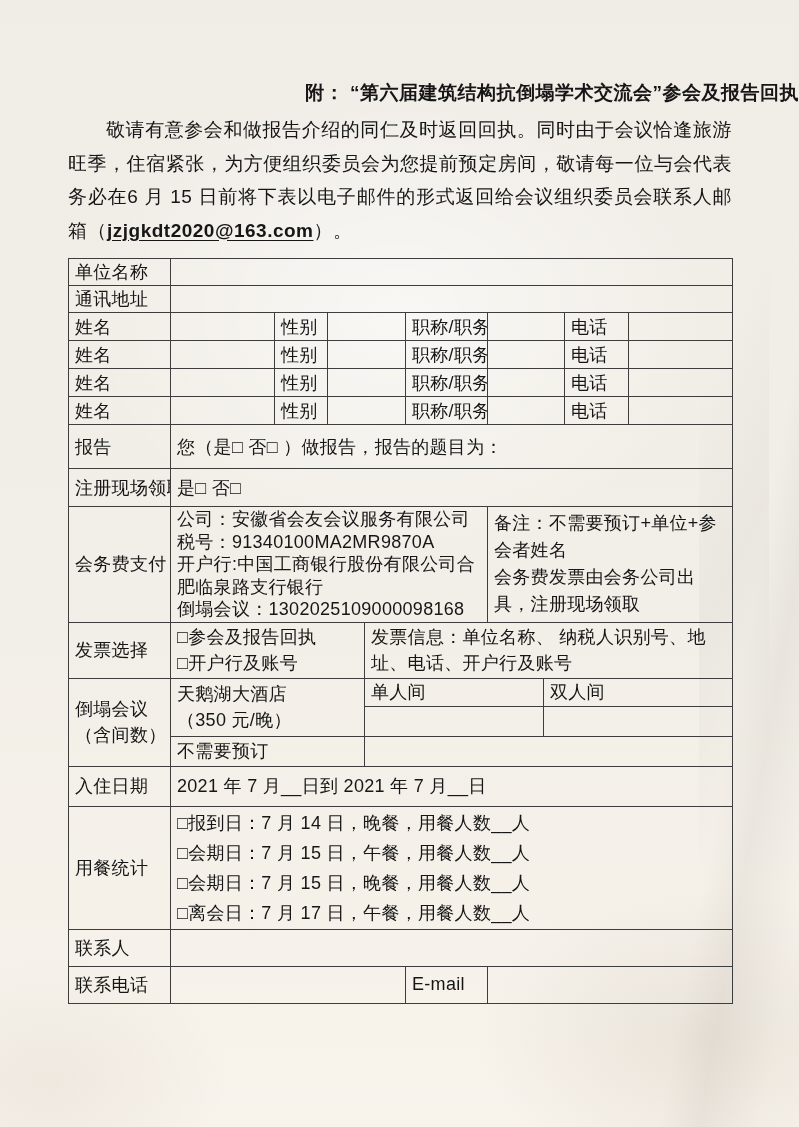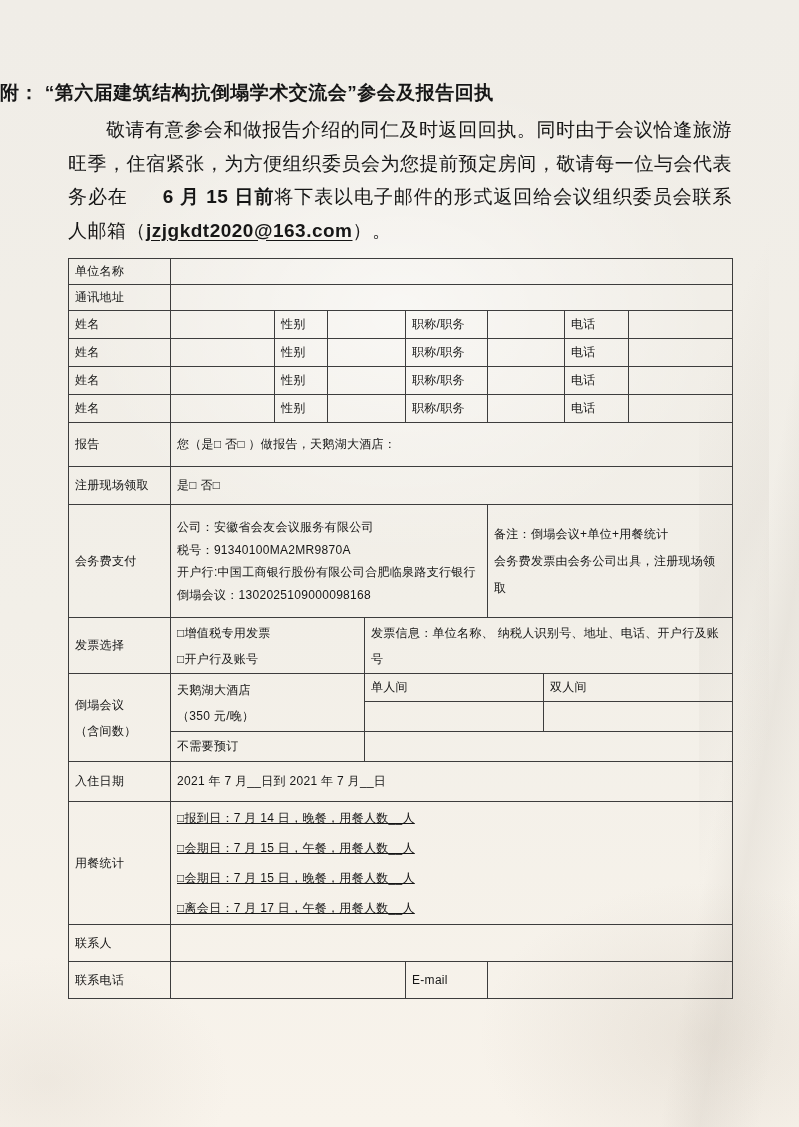--- a/index.html
+++ b/index.html
@@ -15,48 +15,48 @@
       radial-gradient(ellipse 420px 320px at 50% 28%, rgba(255,255,255,0.55), rgba(0,0,0,0) 75%),
       linear-gradient(180deg, #f0ede7 0%, #f2efe8 55%, #f8f3eb 100%);
   }
   .texture-band {
     position:absolute; top:0; right:30px; width:70px; height:100%;
     background:linear-gradient(115deg, rgba(0,0,0,0) 30%, rgba(196,189,180,0.16) 50%, rgba(0,0,0,0) 70%);
     pointer-events:none;
   }
   .title {
     position:absolute; top:80px; left:0; width:100%;
-    text-align:left; font-size:19px; font-weight:bold; letter-spacing:0.5px;
+    text-align:right; font-size:19px; font-weight:bold; letter-spacing:0.5px;
   }
   .intro {
     position:absolute; top:113px; left:68px; width:664px;
     font-size:19px; line-height:33.5px; letter-spacing:0.5px;
     text-align:justify; text-indent:2em;
   }
-  .intro .bold { font-weight:bold;margin-left:35px; }
+  .intro .bold { font-weight:normal; }
   .intro .email { text-decoration:underline; text-underline-offset:3px;font-weight:bold; }
   table.form {
     position:absolute; top:258px; left:68px; width:664px;
     border-collapse:collapse; table-layout:fixed;
-    font-size:12px; letter-spacing:0.3px;
+    font-size:18px; letter-spacing:0.3px;
   }
   table.form td {
     border:1.5px solid #3d3d3d; vertical-align:middle;
     padding:1px 6px; overflow:hidden;
   }
   td.lbl { padding-left:8px; white-space:nowrap; }
   td.ctr, .ctr { text-align:left; }
   .h26{height:26px}.h28{height:28px}.h30{height:30px}.h37{height:37px}
   .h38{height:38px}.h40{height:40px}.h44{height:44px}.h56{height:56px}
   .h113{height:113px}.h121{height:121px}
   .pay-lines   { line-height:22.5px; }
   .remark-lines{ line-height:27px; padding-right:6px; }
   .opt-lines   { line-height:26px; }
   .info-cell   { line-height:26px; }
-  .meal-lines  { line-height:30px;text-decoration:underline; }
+  .meal-lines  { line-height:30px; }
   .two-line    { line-height:26px; }
 </style>
 </head>
 <body>
 
 <div class="texture-band"></div>
 
 <div class="title">附： “第六届建筑结构抗倒塌学术交流会”参会及报告回执</div>
 
 <p class="intro"><span>敬请有意参会和做报告介绍的同仁及时返回回执。同时由于会议恰逢旅游旺季，住宿紧张，为方便组织委员会为您提前预定房间，敬请每一位与会代表务必在</span><span class="bold">6 月 15 日前</span><span>将下表以电子邮件的形式返回给会议组织委员会联系人邮箱（</span><span class="email">jzjgkdt2020@163.com</span><span>）。</span></p>
@@ -125,51 +125,51 @@
     <td class="lbl">性别</td>
     <td colspan="2"></td>
     <td class="lbl">职称/职务</td>
     <td colspan="2"></td>
     <td class="lbl">电话</td>
     <td></td>
   </tr>
 
   <tr class="h44">
     <td class="lbl">报告</td>
-    <td colspan="9">您（是□ 否□ ）做报告，天鹅湖大酒店：</td>
+    <td colspan="9">您（是□ 否□ ）做报告，报告的题目为：</td>
   </tr>
 
   <tr class="h38">
     <td class="lbl">注册现场领取</td>
     <td colspan="9">是□ 否□</td>
   </tr>
 
   <tr class="h113">
     <td class="lbl">会务费支付</td>
     <td colspan="5">
       <div class="pay-lines">
         <div>公司：安徽省会友会议服务有限公司</div>
         <div>税号：91340100MA2MR9870A</div>
         <div>开户行:中国工商银行股份有限公司合肥临泉路支行银行</div>
         <div>倒塌会议：1302025109000098168</div>
       </div>
     </td>
     <td colspan="4">
       <div class="remark-lines">
-        <div>备注：倒塌会议+单位+用餐统计</div>
+        <div>备注：不需要预订+单位+参会者姓名</div>
         <div>会务费发票由会务公司出具，注册现场领取</div>
       </div>
     </td>
   </tr>
 
   <tr class="h56">
     <td class="lbl">发票选择</td>
     <td colspan="3">
       <div class="opt-lines">
-        <div>□增值税专用发票</div>
+        <div>□参会及报告回执</div>
         <div>□开户行及账号</div>
       </div>
     </td>
     <td colspan="6" class="info-cell">发票信息：单位名称、 纳税人识别号、地址、电话、开户行及账号</td>
   </tr>
 
   <tr class="h28">
     <td class="lbl ctr" rowspan="3">
       <div class="two-line">
         <div>倒塌会议</div>

